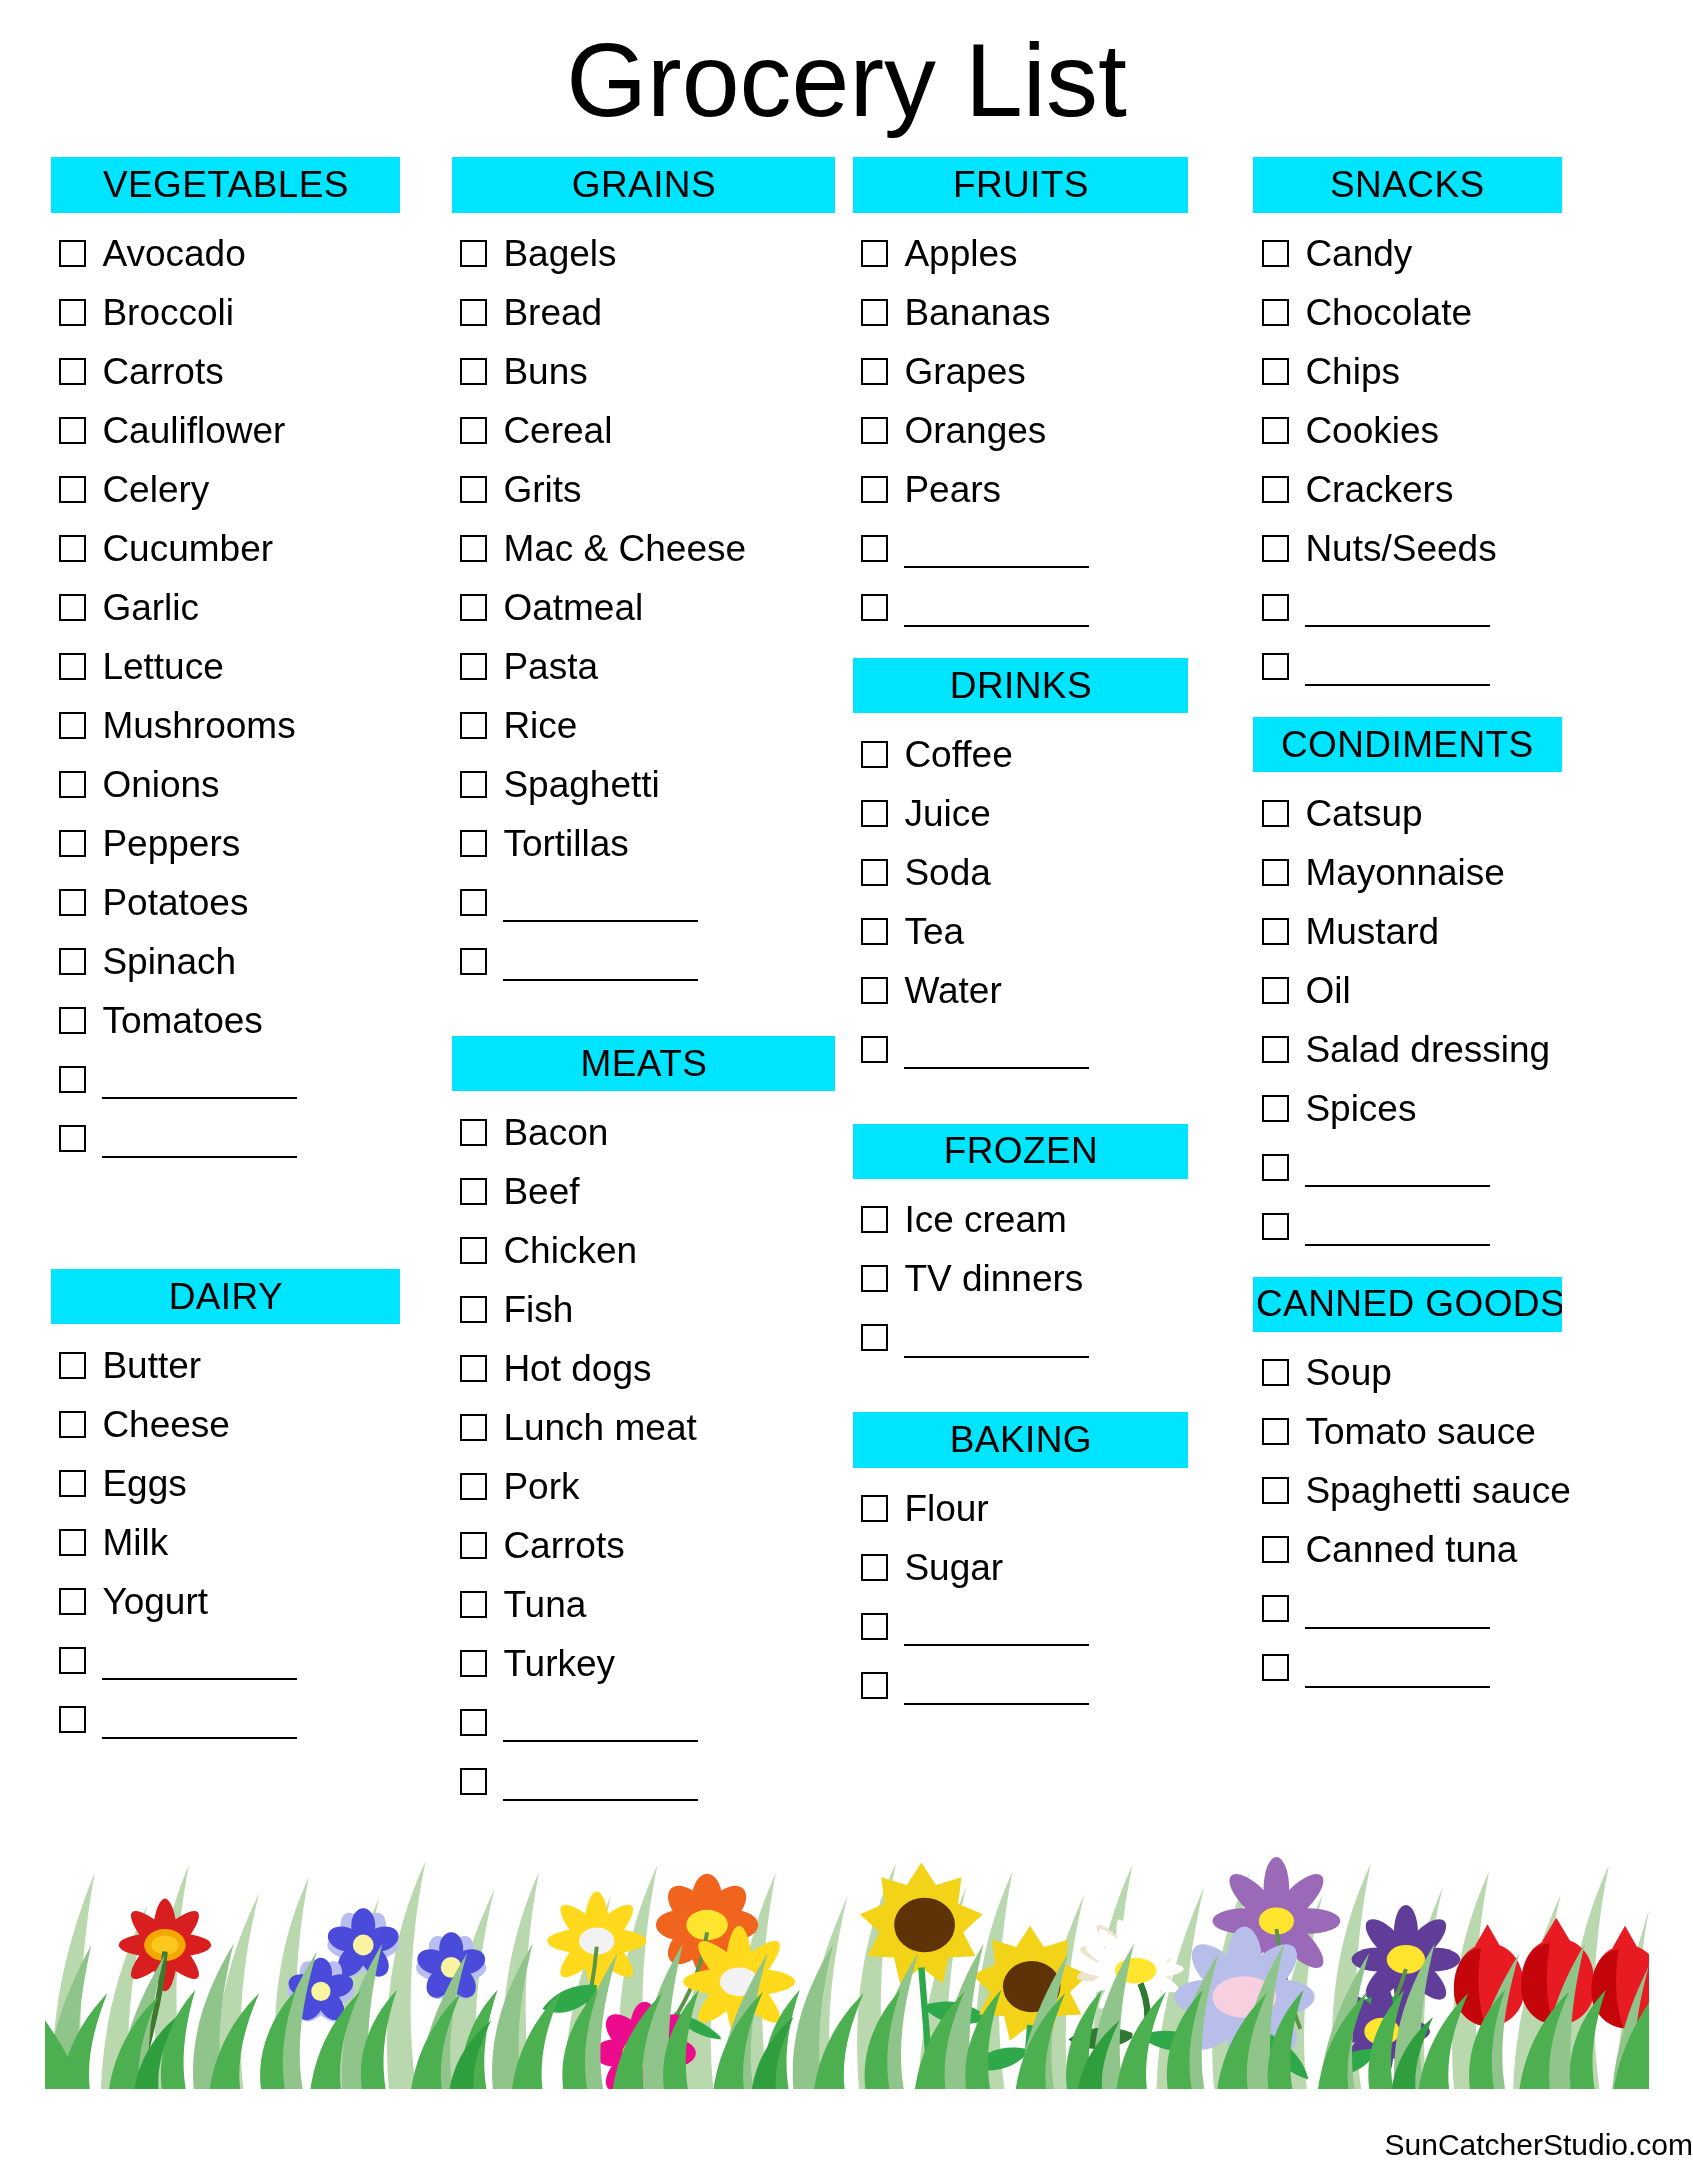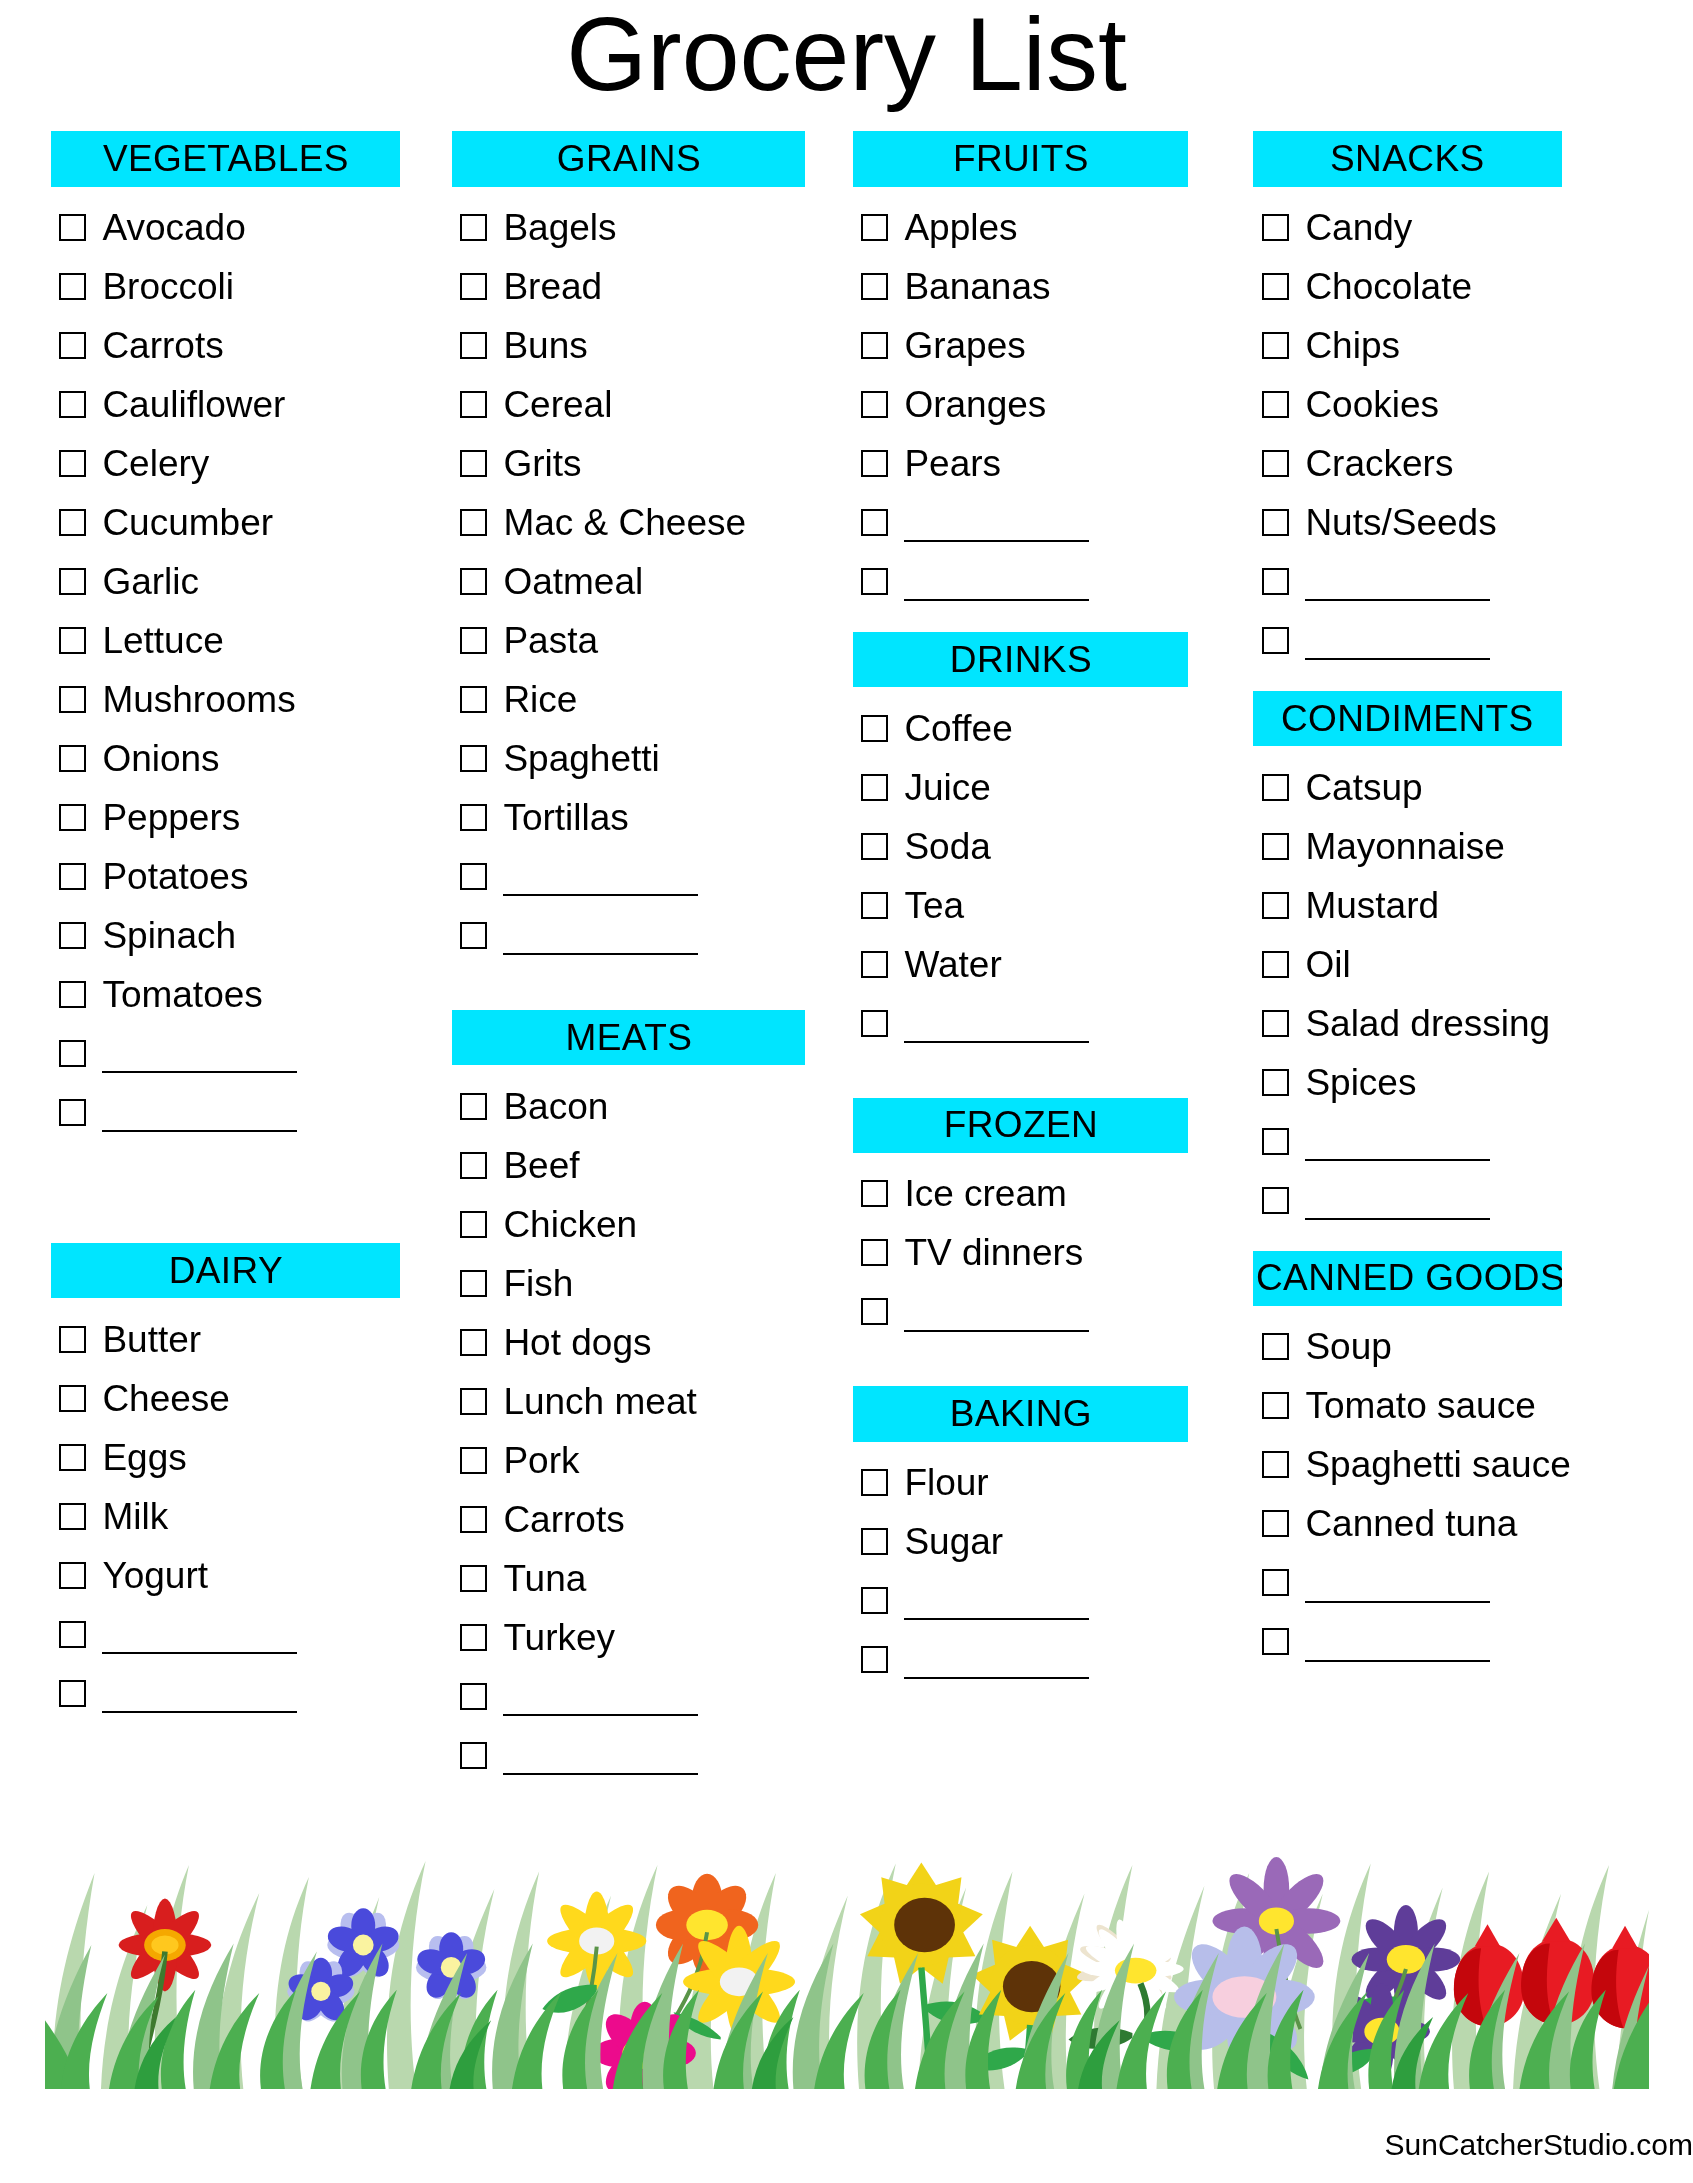--- a/index.html
+++ b/index.html
@@ -17,21 +17,21 @@
     overflow: hidden;
   }
 
   
   .page-title {
     text-align: center;
     font-size: 104px;
     font-weight: 400;
     letter-spacing: 0px;
     line-height: 1.0;
-    padding-top: 2px;
+    padding-top: 28px;
     padding-bottom: 6.4px;
   }
 
   
   .columns {
     display: flex;
     justify-content: flex-start;
     padding: 0 45px 0 45px;
     gap: 0px;
     margin-top: 19px;
@@ -54,21 +54,21 @@
     font-weight: 400;
     line-height: 1.0;
     padding: 8.8px 3.2px 9.6px 3.2px;
     letter-spacing: 0.4px;
     white-space: nowrap;
     overflow: hidden;
   }
 
   
   .hdr-w-full   { width: 349px; margin: 0 auto 0 6.4px; }
-  .hdr-w-grains { width: 353px; margin: 0 auto 0 6.4px; }
+  .hdr-w-grains { width: 383px; margin: 0 auto 0 6.4px; }
   .hdr-w-col3   { width: 335px; margin: 0 auto 0 6.4px; }
   .hdr-w-col4   { width: 309px; margin: 0 auto 0 4.8px; }
 
   .items {
     padding-top: 11.2px;
   }
 
   .item {
     display: flex;
     align-items: center;

